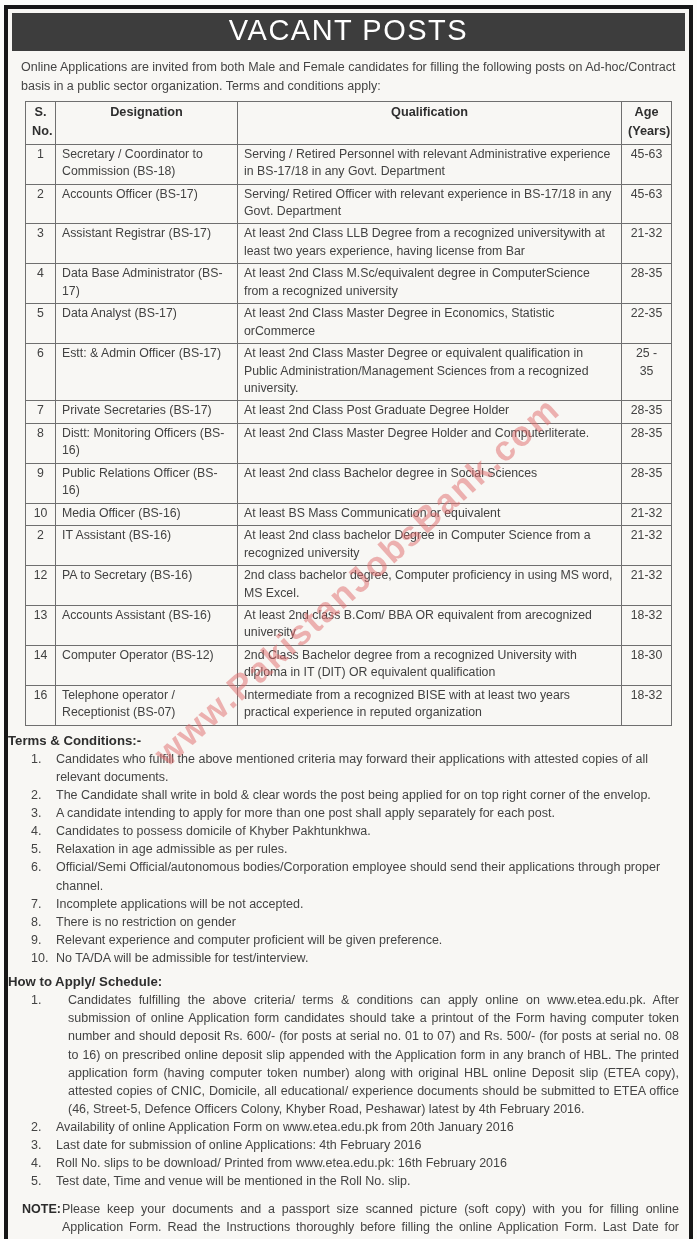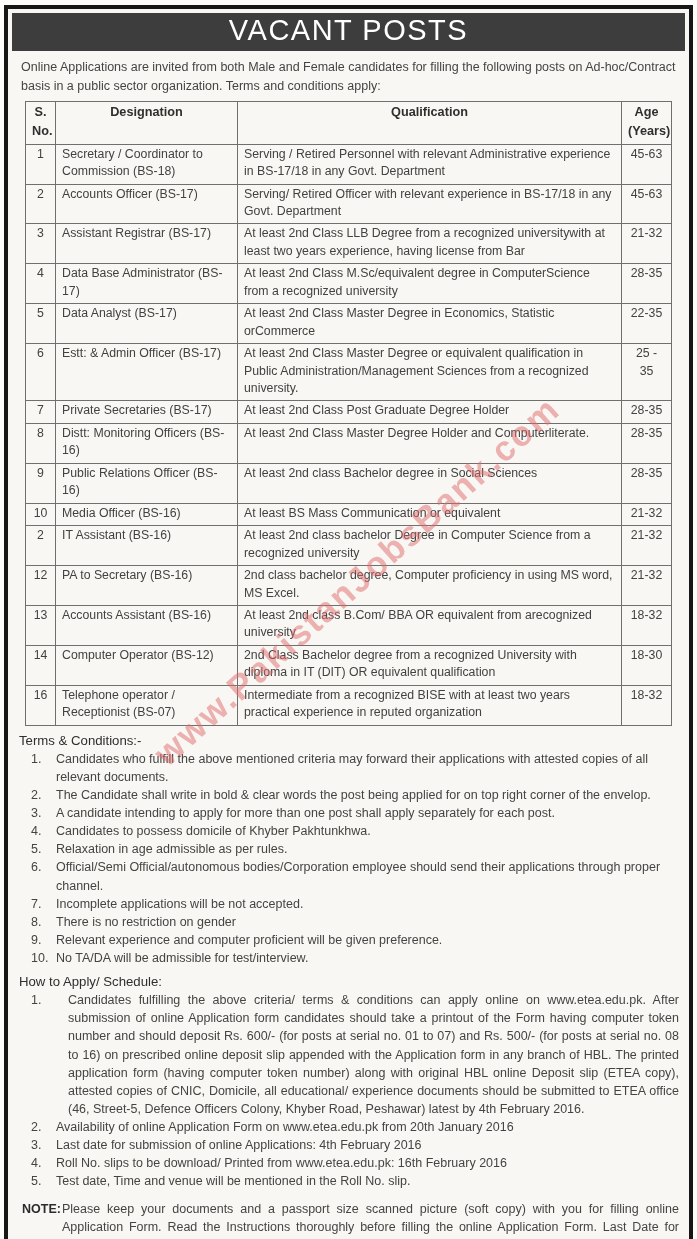--- a/index.html
+++ b/index.html
@@ -27,21 +27,21 @@
     border:1px solid #6f6f6f; padding:1px 6px 3px 6px;
     vertical-align:top; line-height:1.42;
   }
   table.posts th { text-align:center; font-size:12.7px; color:#2f2f2f; line-height:1.5; }
   .col-sno   { width:30px; }
   .col-desig { width:182px; }
   .col-qual  { width:384px; }
   .col-age   { width:50px; }
   td.c { text-align:center; padding-left:2px; padding-right:2px; }
   .sec-heading {
-    margin:7px 0 2px 11px; font-weight:normal; font-size:13.2px; color:#2e2e2e;
+    margin:7px 0 2px 0; font-weight:bold; font-size:13.2px; color:#2e2e2e;
   }
   .num-item { display:flex; font-size:12.5px; line-height:1.45; color:#444; }
   .num-item .no { flex:0 0 48px; box-sizing:border-box; padding-left:23px; }
   .num-item .tx { flex:1; padding-right:10px; }
   .num-item .tx.just { text-align:justify;margin-left:12px; }
   .note-block { display:flex; margin:9px 0 6px 0; font-size:12.5px; line-height:1.48; color:#444; }
   .note-block .label { flex:0 0 54px; box-sizing:border-box; padding-left:14px; font-weight:bold; color:#2c2c2c; }
   .note-block .tx { flex:1; padding-right:10px; text-align:justify; }
   .watermark {
     position:absolute; left:146px; top:744px; white-space:nowrap;

